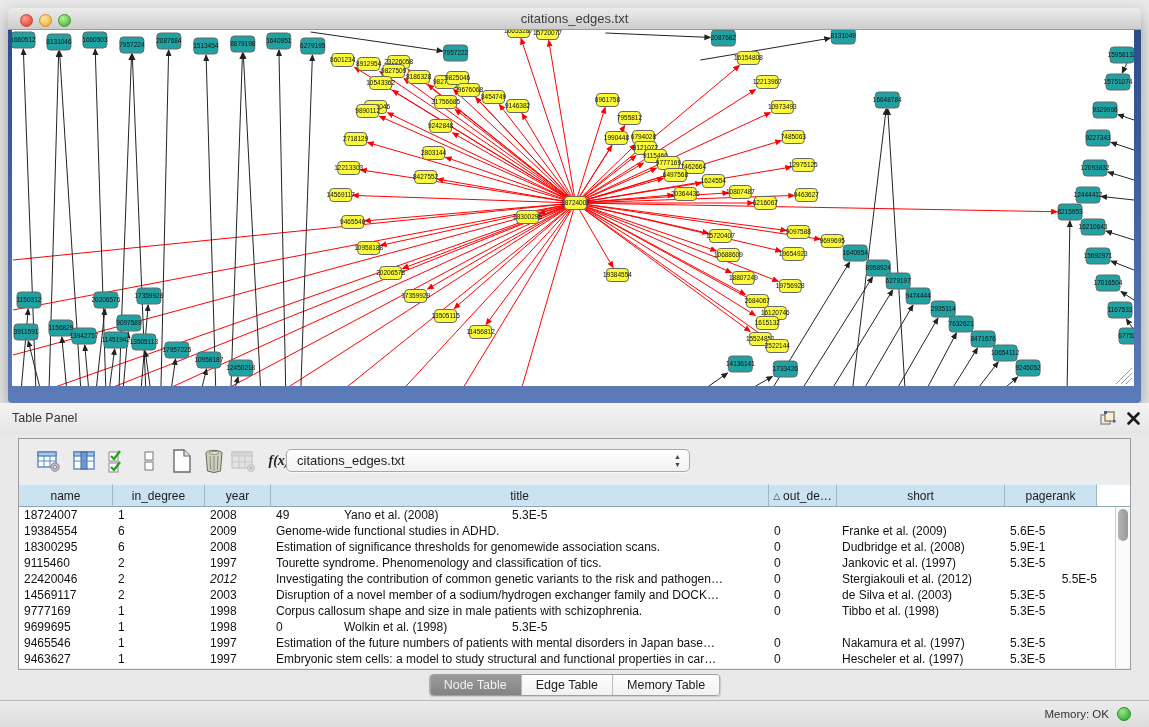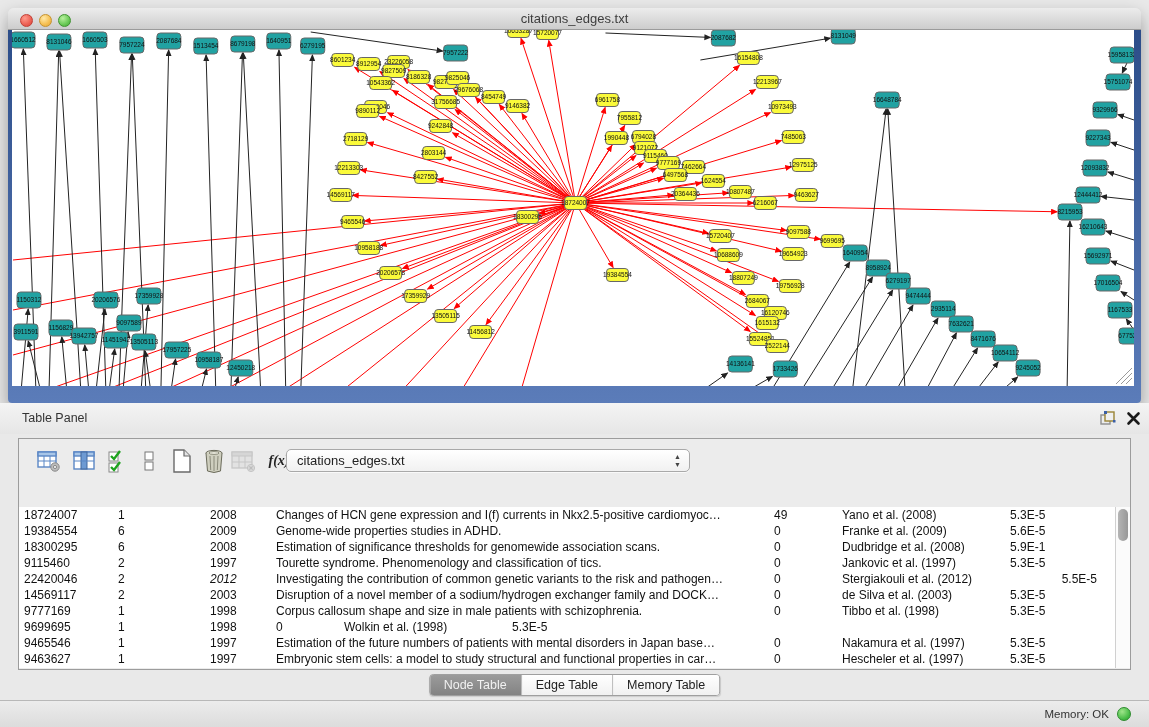--- a/index.html
+++ b/index.html
@@ -19,21 +19,21 @@
   .win-title { position:absolute; left:0; right:0; top:0; height:22px; line-height:21px;
     text-align:center; font-size:13px; color:#3d3d3d; }
   .net-frame { position:absolute; left:0; top:22px; right:0; bottom:0;
     background:linear-gradient(#2c4d89, #5b7cb9); border-radius:0 0 4px 4px; }
   .net-canvas { position:absolute; left:4px; right:7px; top:0; bottom:17px; background:#ffffff; overflow:hidden; }
   .net-canvas svg { display:block; width:100%; height:100%; }
 
   
   .panel-header { position:absolute; left:0; top:403px; width:1149px; height:31px;
     background:linear-gradient(#f4f4f4,#e6e6e6); }
-  .panel-title { position:absolute; left:22px; top:8px; font-size:12.5px; color:#333; }
+  .panel-title { position:absolute; left:12px; top:8px; font-size:12.5px; color:#333; }
   .ph-icons { position:absolute; right:8px; top:7px; display:flex; gap:10px; align-items:center; }
 
   .panel-content { position:absolute; left:18px; top:438px; width:1113px; height:232px;
     border:1px solid #9c9c9c; background:#ececec; }
   .tp-toolbar { position:absolute; left:0; top:0; right:0; height:44px; }
   .tb-btn { position:absolute; top:9px; width:26px; height:26px; display:flex; align-items:center; justify-content:center; }
   .fx { font-family:"Liberation Serif", serif; font-style:italic; font-weight:bold; font-size:14px; color:#222; }
   .combo { position:absolute; left:267px; top:10px; width:404px; height:23px;
     background:linear-gradient(#ffffff,#f1f1f1); border:1px solid #a9a9a9; border-radius:5px;
     font-size:13px; color:#222; line-height:21px; padding-left:10px; box-shadow:0 1px 0 rgba(255,255,255,.7); }
@@ -750,35 +750,44 @@
     </span>
 
     <span class="tb-btn fx" style="left:247px">f(x)</span>
 
     <div class="combo">
       <span>citations_edges.txt</span>
       <span class="combo-arrows">▲<br>▼</span>
     </div>
   </div>
 
+  <div class="thead" id="thead">
+      <div class="th" style="width: 94px;">name</div>
+      <div class="th" style="width: 92px;">in_degree</div>
+      <div class="th" style="width: 66px;">year</div>
+      <div class="th" style="width: 498px;">title</div>
+      <div class="th" style="width: 68px;"><span class="sortg">△</span>out_de…</div>
+      <div class="th" style="width: 168px;">short</div>
+      <div class="th" style="width: 92px;">pagerank</div>
+      <div class="th" style="flex: 1 1 0%; background: rgb(255, 255, 255); border-right: none;"></div>
+    </div>
   <div class="tbody" id="tbody">
       <div class="tr">
         <div class="td" style="width: 94px;">18724007</div>
         <div class="td" style="width: 92px;">1</div>
         <div class="td" style="width: 66px;">2008</div>
-        <div class="td" style="width: 498px;">Changes of HCN gene expression and I(f) currents in Nkx2.5-positive cardiomyoc…</div>
         <div class="td" style="width: 68px;">49</div>
         <div class="td" style="width: 168px;">Yano et al. (2008)</div>
         <div class="td" style="width: 92px;">5.3E-5</div>
       </div>
       <div class="tr">
         <div class="td" style="width: 94px;">19384554</div>
         <div class="td" style="width: 92px;">6</div>
         <div class="td" style="width: 66px;">2009</div>
-        <div class="td" style="width: 498px;">Genome-wide properties studies in ADHD.</div>
+        <div class="td" style="width: 498px;">Genome-wide functional studies in ADHD.</div>
         <div class="td" style="width: 68px;">0</div>
         <div class="td" style="width: 168px;">Franke et al. (2009)</div>
         <div class="td" style="width: 92px;">5.6E-5</div>
       </div>
       <div class="tr">
         <div class="td" style="width: 94px;">18300295</div>
         <div class="td" style="width: 92px;">6</div>
         <div class="td" style="width: 66px;">2008</div>
         <div class="td" style="width: 498px;">Estimation of significance thresholds for genomewide association scans.</div>
         <div class="td" style="width: 68px;">0</div>

